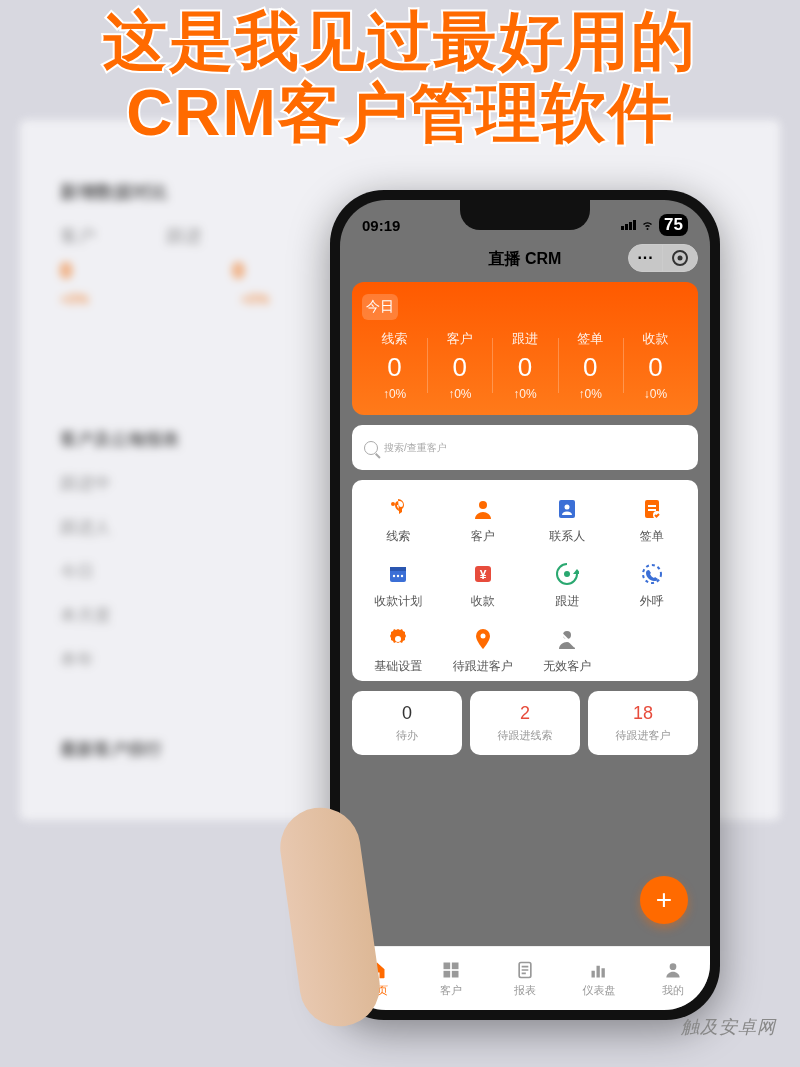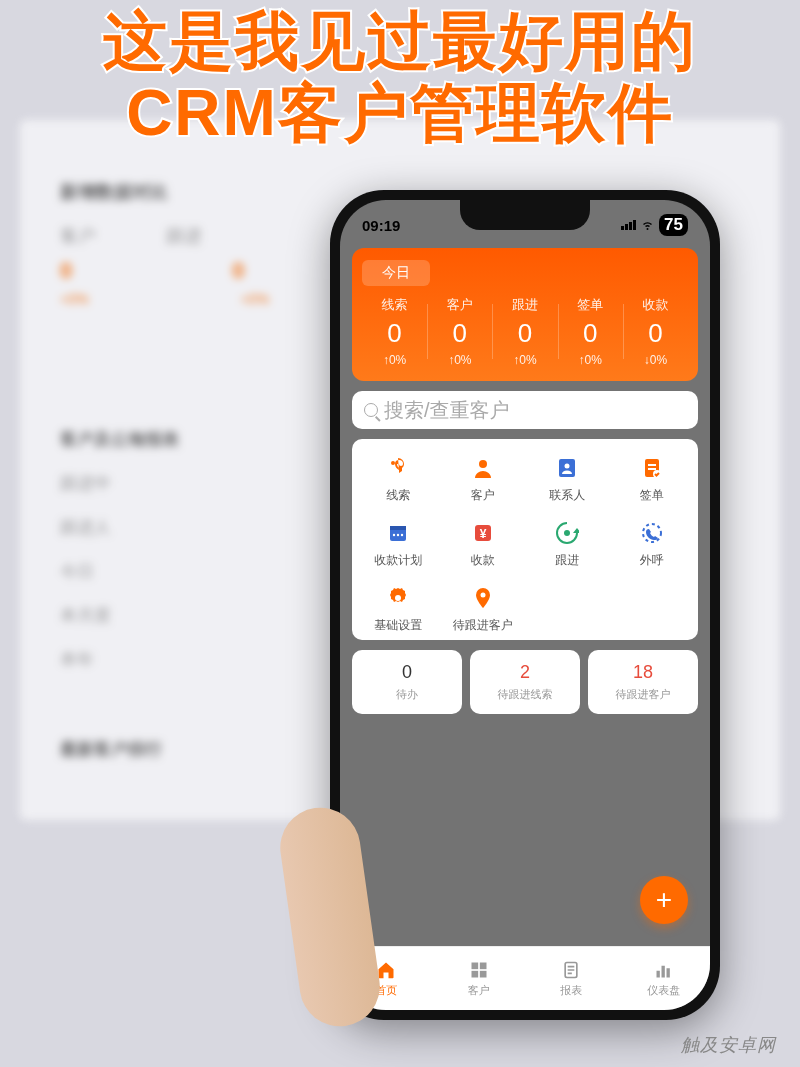--- a/index.html
+++ b/index.html
@@ -37,30 +37,30 @@
 
 .titlebar { display:flex; justify-content:center; align-items:center; height:34px; font-size:16px; font-weight:600; position:relative; }
 .capsule { position:absolute; right:12px; top:2px; display:flex; border:1px solid #ccc; border-radius:16px; height:28px; overflow:hidden; background:rgba(255,255,255,.6); }
 .capsule div { width:34px; display:flex; align-items:center; justify-content:center; font-size:16px; }
 .capsule div:first-child { border-right:1px solid #ccc; }
 .dot-ring { width:16px; height:16px; border:2px solid #333; border-radius:50%; position:relative; }
 .dot-ring::after { content:''; width:5px; height:5px; background:#333; border-radius:50%; position:absolute; top:50%; left:50%; transform:translate(-50%,-50%); }
 
 
 .card-orange { margin:6px 12px 0; background:linear-gradient(180deg,#ff5a00 0%,#ff7a1a 100%); border-radius:12px; color:#fff; padding:12px 10px 14px; }
-.card-orange .today { background:rgba(255,255,255,.20); display:inline-block; padding:4px 20px; border-radius:6px; font-size:14px; margin-bottom:10px; }
+.card-orange .today { background:rgba(255,255,255,.20); display:inline-block; padding:4px 4px; border-radius:6px; font-size:14px; margin-bottom:10px; }
 .stats { display:flex; justify-content:space-between; text-align:center; }
 .stat { flex:1; position:relative; }
 .stat + .stat::before { content:''; position:absolute; left:0; top:8px; bottom:8px; width:1px; background:rgba(255,255,255,.25); }
 .stat .lbl { font-size:13px; opacity:.9; }
 .stat .num { font-size:26px; font-weight:300; margin:4px 0; }
 .stat .pct { font-size:12px; opacity:.9; }
 
 
-.search { margin:10px 12px 0; background:#fff; border-radius:10px; height:38px; display:flex; align-items:center; padding:0 12px; color:#aaa; font-size:20px; gap:6px; }
+.search { margin:10px 12px 0; background:#fff; border-radius:10px; height:45px; display:flex; align-items:center; padding:0 12px; color:#aaa; font-size:10px; gap:6px; }
 .mag { width:14px; height:14px; border:1.5px solid #aaa; border-radius:50%; position:relative; }
 .mag::after { content:''; position:absolute; width:6px; height:1.5px; background:#aaa; bottom:-3px; right:-4px; transform:rotate(45deg); }
 
 
 .grid { margin:10px 12px 0; background:#fff; border-radius:10px; padding:14px 4px 6px; display:grid; grid-template-columns:repeat(4,1fr); row-gap:14px; }
 .gi { display:flex; flex-direction:column; align-items:center; gap:4px; }
 .gi .ic { width:30px; height:30px; border-radius:8px; display:flex; align-items:center; justify-content:center; }
 .gi .t { font-size:12px; color:#555; }
 
 
@@ -73,21 +73,21 @@
 
 .fab { position:absolute; right:22px; bottom:86px; width:48px; height:48px; border-radius:50%; background:#ff6a00; color:#fff; font-size:28px; display:flex; align-items:center; justify-content:center; box-shadow:0 4px 10px rgba(255,106,0,.4); }
 
 
 .nav { position:absolute; bottom:0; left:0; right:0; height:64px; background:#fff; border-top:1px solid #eee; display:flex; }
 .nav .ni { flex:1; display:flex; flex-direction:column; align-items:center; justify-content:center; gap:2px; font-size:11px; color:#999; }
 .nav .ni.on { color:#ff6a00; }
 .nav .ni .nic { width:22px; height:22px; display:flex; align-items:center; justify-content:center; }
 
 
-.wm { position:absolute; bottom:10px; right:24px; font-size:18px; color:#888; font-style:italic; letter-spacing:1px; }
+.wm { position:absolute; bottom:28px; right:24px; font-size:18px; color:#888; font-style:italic; letter-spacing:1px; }
 .thumb { position:absolute; bottom:40px; left:290px; width:80px; height:220px; background:linear-gradient(90deg,#e8c8b0,#ddb896); border-radius:40px; transform:rotate(-8deg); z-index:3; }
 
 svg { display:block; }
 </style>
 </head>
 <body>
 
 <div class="bg-monitor">
   <div class="bg-white"></div>
   <div class="bg-row1">
@@ -127,20 +127,29 @@
             <i></i>
             <i></i>
           </span>
         <svg class="wifi" viewBox="0 0 24 24">
             <path fill="#000" d="M12 18a2 2 0 100 4 2 2 0 000-4zm-5-4a8 8 0 0110 0l-2 2a5 5 0 00-6 0zm-4-4a14 14 0 0118 0l-2 2a11 11 0 00-14 0z"></path>
           </svg>
         <span class="batt">75</span>
       </span>
     </div>
 
+    <div class="titlebar">
+      <span>直播 CRM</span>
+      <div class="capsule">
+        <div>···</div>
+        <div>
+            <span class="dot-ring"></span>
+          </div>
+      </div>
+    </div>
 
     <div class="card-orange">
       <div class="today">今日</div>
       <div class="stats" id="stats">
           <div class="stat">
      <div class="lbl">线索</div>
      <div class="num">0</div>
      <div class="pct">↑0%</div>
    </div>
           <div class="stat">
@@ -261,20 +270,30 @@
   </div>
         <div class="gi">
     <div class="ic">
             <svg viewBox="0 0 24 24" width="24" height="24">
               <path fill="#ff6a00" d="M12 2a7 7 0 017 7c0 5-7 13-7 13S5 14 5 9a7 7 0 017-7z"></path>
               <circle cx="12" cy="9" r="2.5" fill="#fff"></circle>
             </svg>
           </div>
     <div class="t">待跟进客户</div>
   </div>
+        <div class="gi">
+    <div class="ic">
+            <svg viewBox="0 0 24 24" width="24" height="24">
+              <circle cx="12" cy="8" r="4" fill="#888"></circle>
+              <path fill="#888" d="M4 22c0-4 4-7 8-7s8 3 8 7z"></path>
+              <line x1="4" y1="4" x2="20" y2="20" stroke="#fff" stroke-width="2"></line>
+            </svg>
+          </div>
+    <div class="t">无效客户</div>
+  </div>
       </div>
 
     <div class="cards" id="cards1">
         <div class="mcard">
     <div class="n ">0</div>
     <div class="l">待办</div>
   </div>
         <div class="mcard">
     <div class="n red">2</div>
     <div class="l">待跟进线索</div>
@@ -317,17 +336,26 @@
     <div>报表</div>
   </div>
         <div class="ni ">
     <div class="nic">
             <svg viewBox="0 0 24 24" width="20" height="20">
               <path fill="currentColor" d="M3 13h4v8H3zm6-6h4v14H9zm6 3h4v11h-4z"></path>
             </svg>
           </div>
     <div>仪表盘</div>
   </div>
+        <div class="ni ">
+    <div class="nic">
+            <svg viewBox="0 0 24 24" width="20" height="20">
+              <circle cx="12" cy="8" r="4" fill="currentColor"></circle>
+              <path fill="currentColor" d="M4 21c0-4 4-7 8-7s8 3 8 7z"></path>
+            </svg>
+          </div>
+    <div>我的</div>
+  </div>
       </div>
   </div>
 </div>
 
 <div class="wm">触及安卓网</div>
 
 </body></html>

